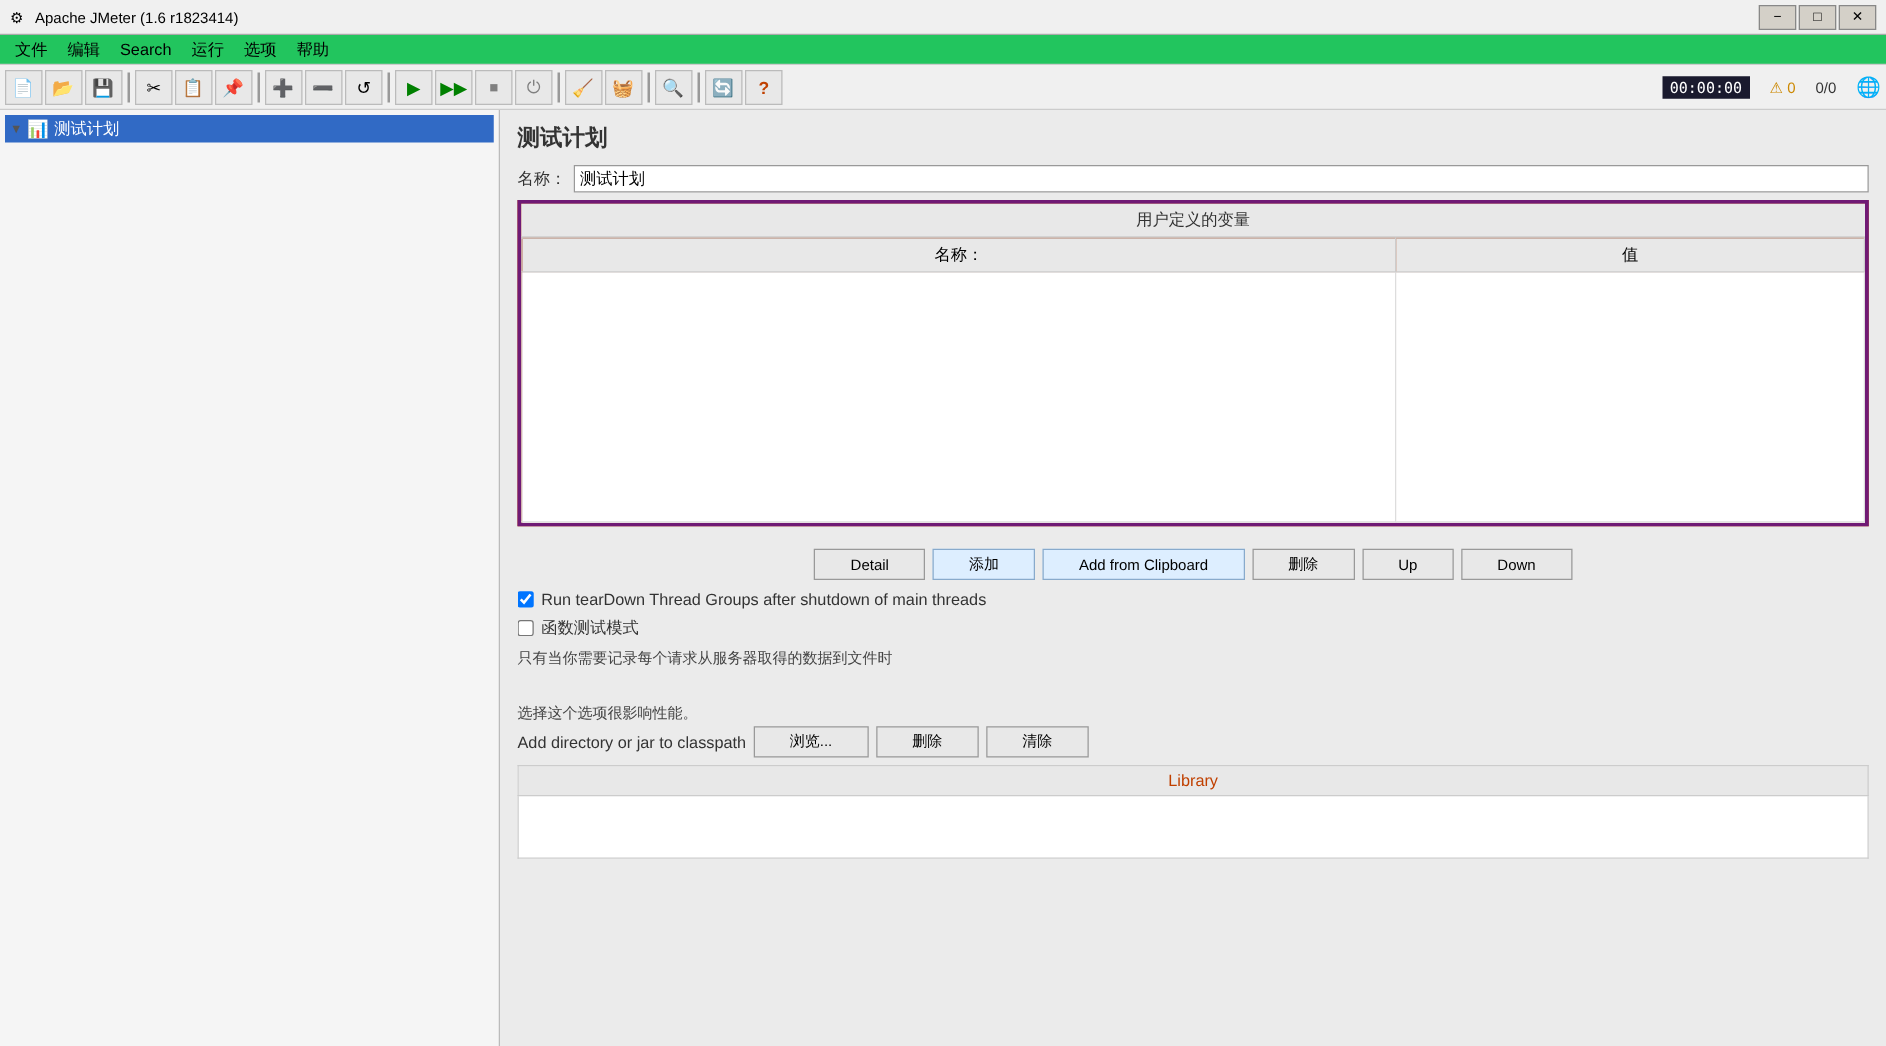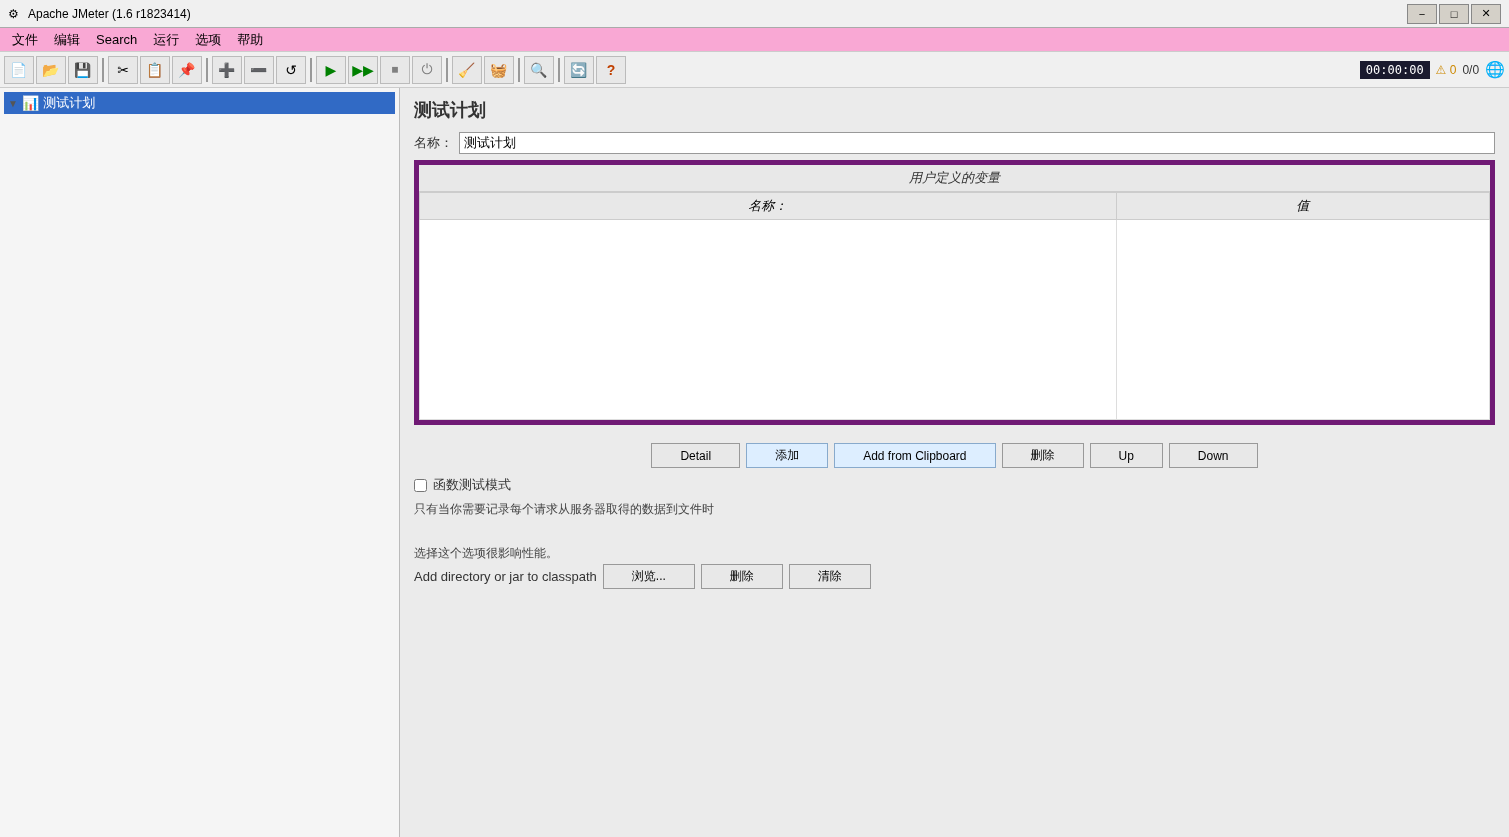--- a/index.html
+++ b/index.html
@@ -47,21 +47,21 @@
       border: 1px solid #888;
       cursor: pointer;
       font-size: 11px;
       display: flex;
       align-items: center;
       justify-content: center;
     }
 
     
     .menu-bar {
-      background: #f9a8d4;
+      background: #22c55e;
       height: 24px;
       display: flex;
       align-items: center;
       padding: 0 4px;
       border-bottom: 1px solid #ccc;
       flex-shrink: 0;
     }
     .menu-item {
       padding: 2px 8px;
       cursor: pointer;
@@ -93,21 +93,21 @@
     .tool-separator {
       width: 2px;
       height: 24px;
       background: #999;
       margin: 0 2px;
     }
     .toolbar-right {
       margin-left: auto;
       display: flex;
       align-items: center;
-      gap: 6px;
+      gap: 16px;
       font-size: 12px;
       color: #333;
     }
     .toolbar-time {
       background: #1a1a2e;
       color: white;
       padding: 2px 6px;
       font-size: 12px;
       font-family: monospace;
     }
@@ -193,23 +193,22 @@
       border: 1px solid #999;
       background: white;
       padding: 1px 4px;
       font-size: 13px;
       font-family: inherit;
     }
 
     
     .variables-section {
       background: #c2410c;
-      border: 5px solid #701a75;
+      border: 3px solid #701a75;
       margin-bottom: 10px;
-      font-style: italic;
     }
     .variables-title {
       text-align: center;
       padding: 4px;
       font-size: 13px;
       background: #e8e8e8;
       border-bottom: 1px solid #ccc;
       color: #333;
     }
     .variables-table {
@@ -409,34 +408,50 @@
       <div class="table-actions">
         <button class="action-btn">Detail</button>
         <button class="action-btn primary">添加</button>
         <button class="action-btn primary">Add from Clipboard</button>
         <button class="action-btn">删除</button>
         <button class="action-btn">Up</button>
         <button class="action-btn">Down</button>
       </div>
 
 
+      <div class="checkbox-row">
+        <input type="checkbox" id="cb2" checked="" style="">
+        <label class="checkbox-label" for="cb2">Run tearDown Thread Groups after shutdown of main threads</label>
+      </div>
 
       <div class="checkbox-row">
         <input type="checkbox" id="cb3" style="">
         <label class="checkbox-label" for="cb3">函数测试模式</label>
       </div>
 
       <div class="description-text">只有当你需要记录每个请求从服务器取得的数据到文件时</div>
       <div class="description-text">&nbsp;</div>
       <div class="description-text">选择这个选项很影响性能。</div>
 
       <div class="library-section">
         <div class="classpath-row">
           <span class="classpath-label">Add directory or jar to classpath</span>
           <button class="action-btn">浏览...</button>
           <button class="action-btn">删除</button>
           <button class="action-btn">清除</button>
         </div>
+        <table class="library-table">
+          <thead>
+            <tr>
+              <th>Library</th>
+            </tr>
+          </thead>
+          <tbody>
+            <tr class="library-body-row">
+              <td style="height:50px;"></td>
+            </tr>
+          </tbody>
+        </table>
       </div>
 
     </div>
   </div>
 </div>
 
 </body></html>

